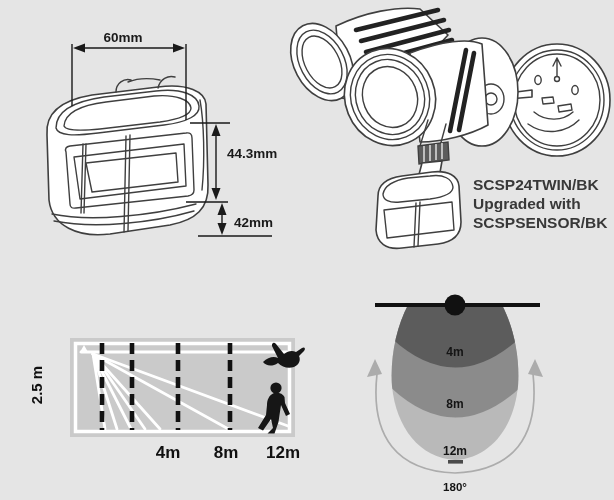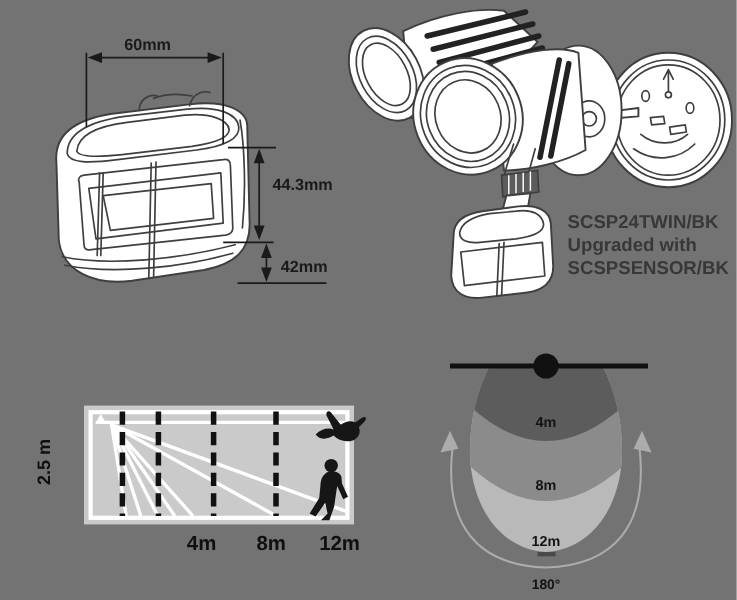--- a/index.html
+++ b/index.html
@@ -1,17 +1,17 @@
 <!DOCTYPE html>
 <html><head>
 <meta charset="utf-8">
 <style>
   html,body{margin:0;padding:0;background:#fff;}
   .canvas{
-    position:relative;width:614px;height:500px;background:#737373;overflow:hidden;
+    position:relative;width:614px;height:500px;background:#e5e5e5;overflow:hidden;
     font-family:"Liberation Sans",sans-serif;
   }
   svg{position:absolute;display:block;}
   .lineart{stroke:#3f3f3f;stroke-width:1.6;fill:#ffffff;stroke-linejoin:round;stroke-linecap:round;}
   .lineonly{stroke:#3f3f3f;stroke-width:1.4;fill:none;stroke-linejoin:round;stroke-linecap:round;}
   .dimline{stroke:#1a1a1a;stroke-width:1.4;fill:none;}
   .dimhead{fill:#1a1a1a;stroke:none;}
   .dimtext{fill:#1a1a1a;font-size:13.5px;font-weight:600;font-family:"Liberation Sans",sans-serif;}
   .prodtext{fill:#383838;font-size:15.5px;font-weight:700;font-family:"Liberation Sans",sans-serif;}
   .rangetext{fill:#101010;font-size:17px;font-weight:700;font-family:"Liberation Sans",sans-serif;}

